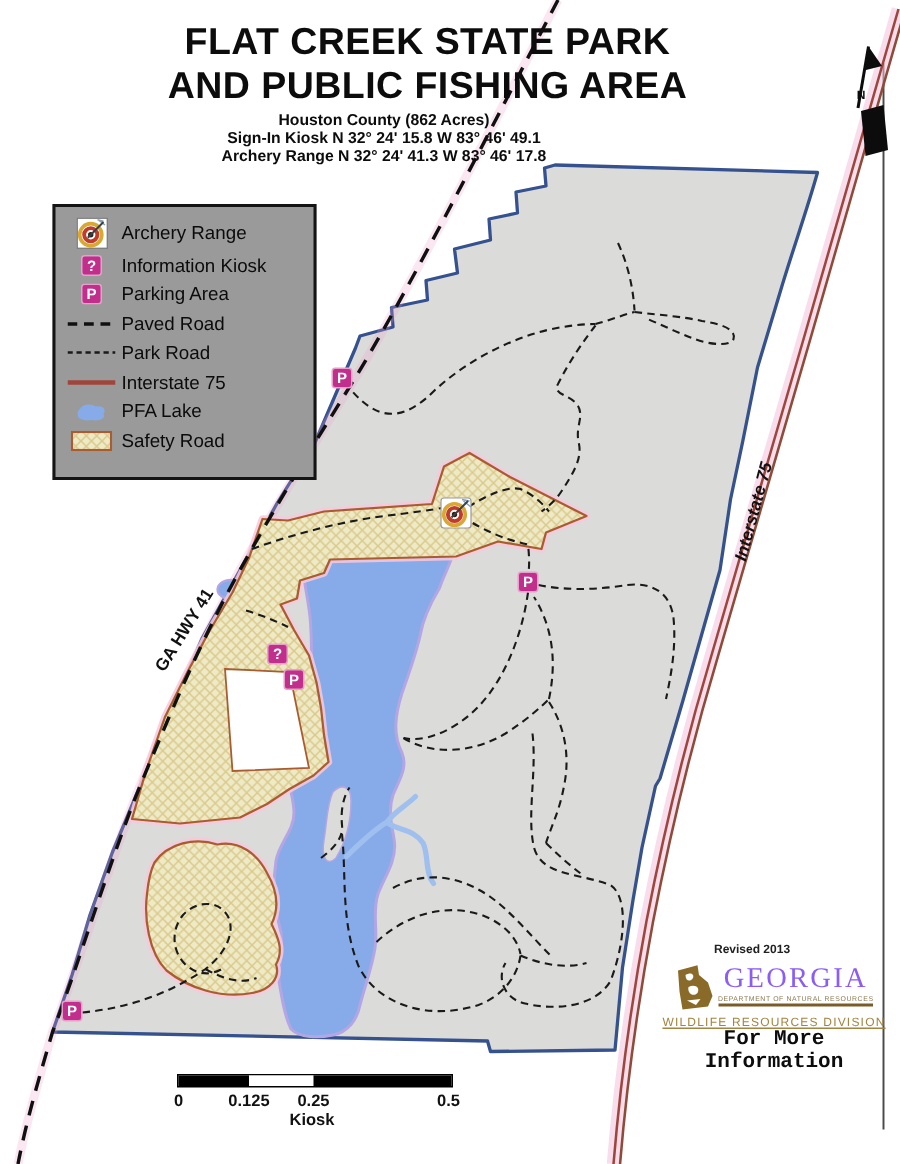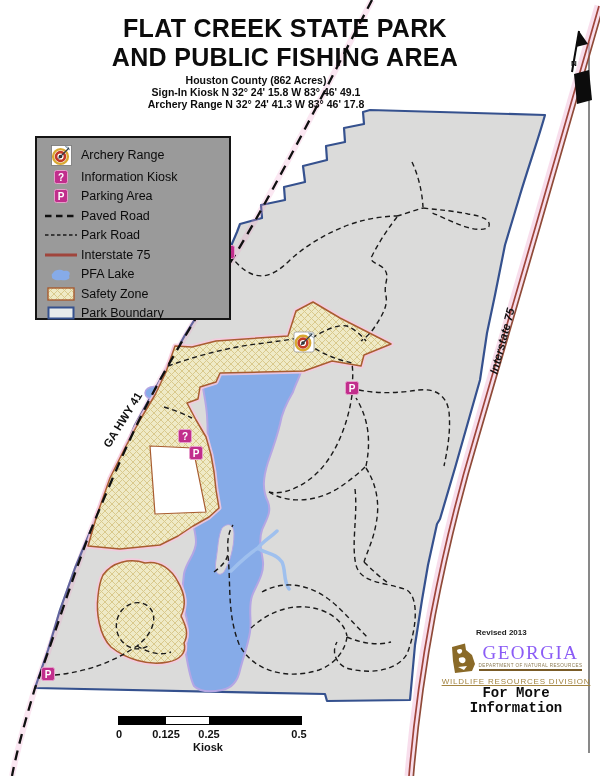--- a/index.html
+++ b/index.html
@@ -6,21 +6,21 @@
   #page{position:relative;width:600px;height:776px;background:#ffffff;overflow:hidden;
         font-family:"Liberation Sans", sans-serif;color:#111;}
   
   #map-svg{position:absolute;left:0;top:0;z-index:1;}
   
   .title-block{position:absolute;top:14px;left:-15px;width:600px;text-align:center;z-index:3;}
   .title-line{font-size:25px;font-weight:bold;letter-spacing:0.3px;line-height:29px;color:#0c0c0c;}
   .subtitle-block{position:absolute;top:74px;left:-44px;width:600px;text-align:center;z-index:3;}
   .subtitle-line{font-size:10.5px;font-weight:bold;line-height:12px;color:#0c0c0c;}
   
-  .legend{position:absolute;left:35px;top:136px;width:196px;height:184px;background:#9a9a9a;
+  .legend{position:absolute;left:35px;top:136px;width:176px;height:184px;background:#9a9a9a;
           border:2px solid #141414;z-index:4;padding:5px 0 0 6px;box-sizing:border-box;}
   .legend-row{display:flex;align-items:center;height:19.5px;}
   .legend-row.tall{height:24px;}
   .legend-swatch{width:36px;display:flex;justify-content:center;align-items:center;flex:0 0 36px;}
   .legend-label{font-size:12.5px;color:#0b0b0b;padding-left:2px;white-space:nowrap;}
   
   .scalebar{position:absolute;left:0;top:0;z-index:3;}
   .sb-bar{position:absolute;left:118px;top:716px;width:182px;height:7px;border:1.4px solid #000;
           box-sizing:content-box;display:flex;}
   .sb-seg1{width:47px;background:#000;}
@@ -260,29 +260,21 @@
         </svg>
       </span>
       <span class="legend-label">PFA Lake</span>
     </div>
     <div class="legend-row">
       <span class="legend-swatch">
         <svg width="28" height="14" viewBox="0 0 28 14">
           <rect x="1" y="1" width="26" height="12" fill="url(#hatch)" stroke="#a85c30" stroke-width="1.4"></rect>
         </svg>
       </span>
-      <span class="legend-label">Safety Zone</span>
-    </div>
-    <div class="legend-row">
-      <span class="legend-swatch">
-        <svg width="28" height="14" viewBox="0 0 28 14">
-          <rect x="1.5" y="1.5" width="25" height="11" fill="#e8ecec" stroke="#35518e" stroke-width="2"></rect>
-        </svg>
-      </span>
-      <span class="legend-label">Park Boundary</span>
+      <span class="legend-label">Safety Road</span>
     </div>
   </div>
 
   <div class="scalebar">
     <div class="sb-bar">
       <div class="sb-seg1"></div>
         <div class="sb-seg2"></div>
         <div class="sb-seg3"></div>
     </div>
     <span class="sb-tick" style="left:119px">0</span>

